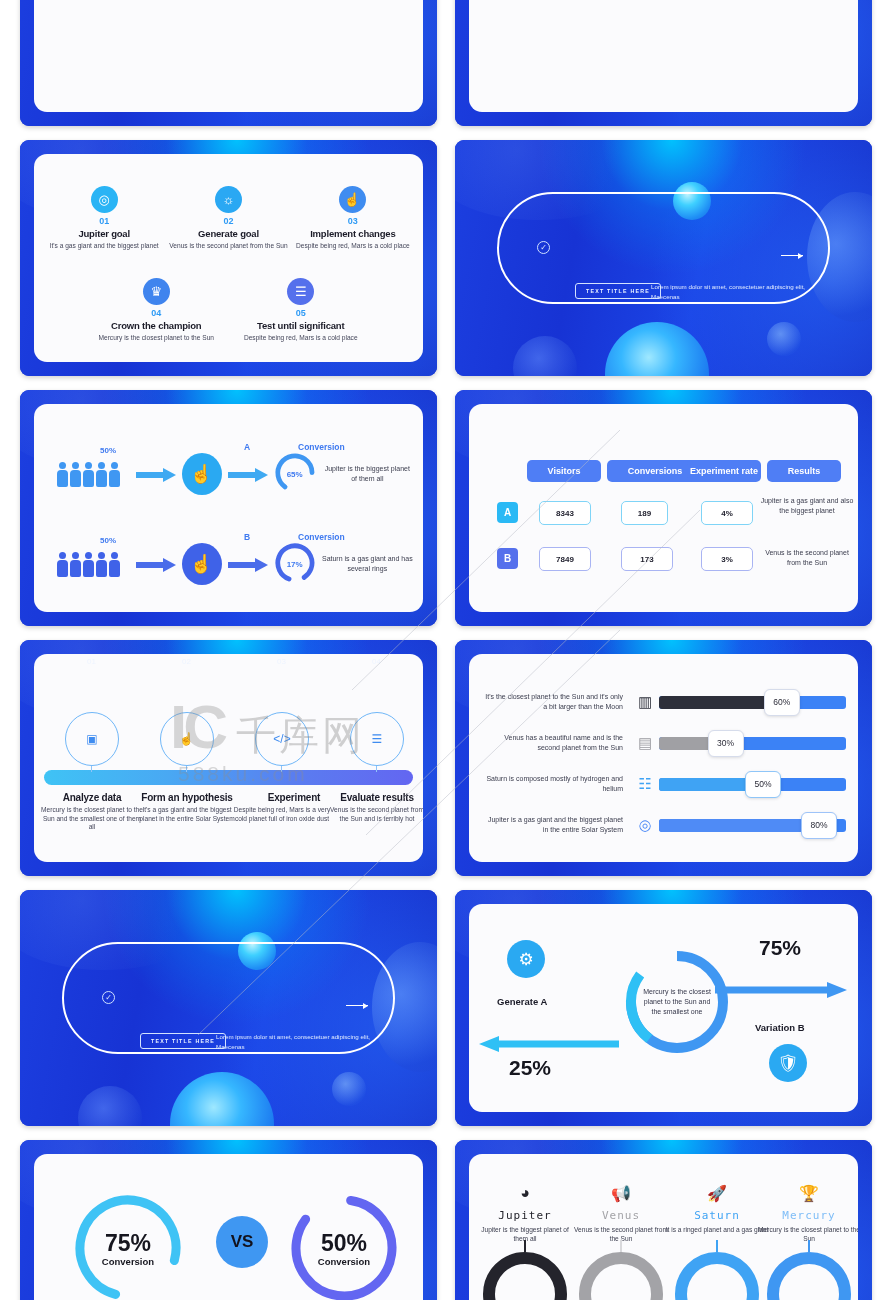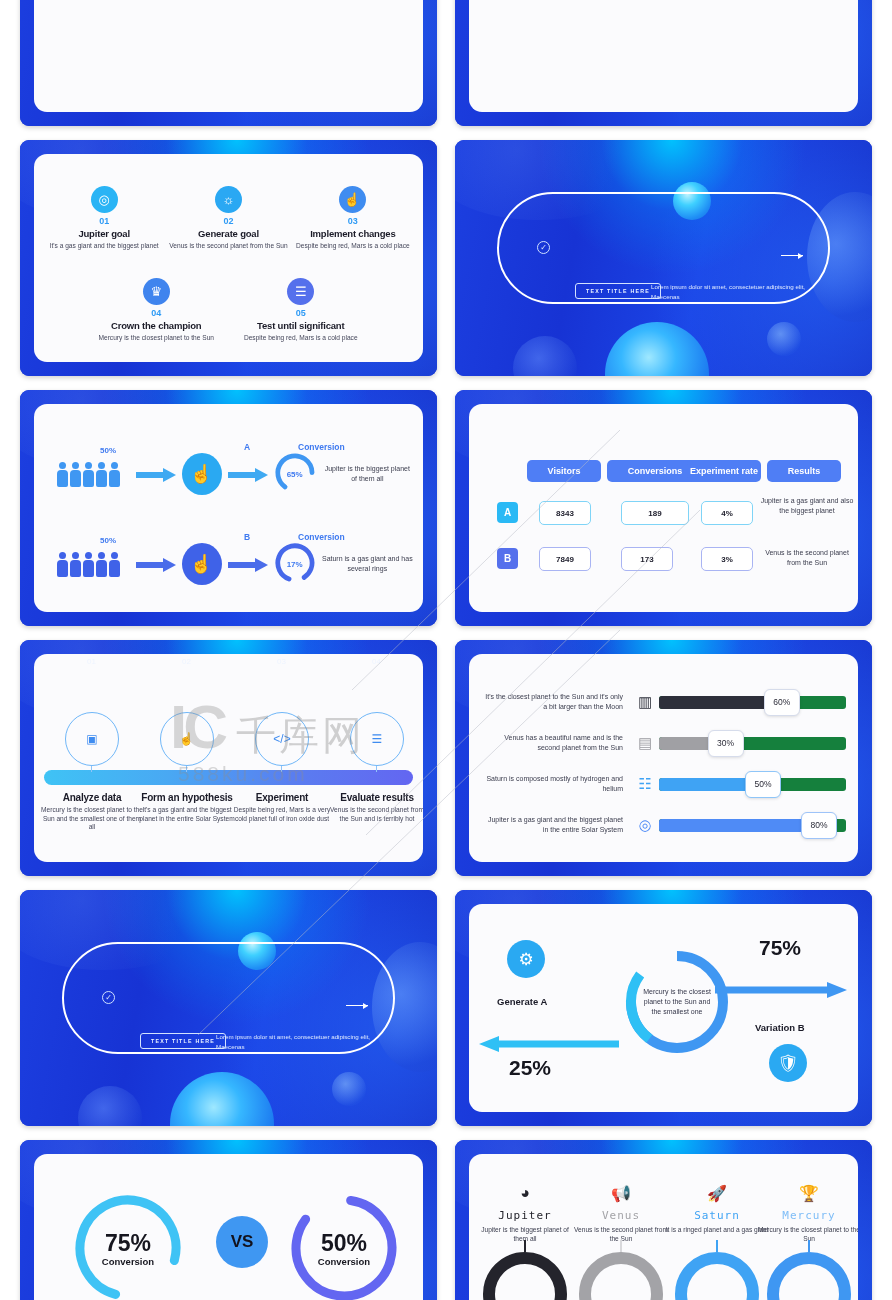--- a/index.html
+++ b/index.html
@@ -82,21 +82,21 @@
      border:1.6px solid #6fb6f7}
   .s7 .ocirc .in{width:20px;height:17px;display:flex;align-items:center;justify-content:center;font-size:12px}
   .s7 .stem{position:absolute;top:112px;width:1.4px;height:6px;background:#8fc3f8}
   .s7 .tt{position:absolute;top:138px;width:104px;text-align:center;font-size:10px}
   .s7 .td{position:absolute;top:152px;width:104px;text-align:center;font-size:6.6px}
 
   
   .s8 .prow{position:absolute;left:12px;right:12px;height:36px;display:flex;align-items:center}
   .s8 .ptx{width:150px;text-align:right;font-size:7px;color:#3a3c4d;line-height:1.42;padding-right:8px}
   .s8 .pic{width:28px;display:flex;align-items:center;justify-content:center;font-size:15px}
-  .s8 .track{flex:1;height:13px;border-radius:3px;background:#15803d;position:relative}
+  .s8 .track{flex:1;height:13px;border-radius:3px;background:#3b82f6;position:relative}
   .s8 .fill{position:absolute;left:0;top:0;bottom:0;border-radius:3px}
   .s8 .bub{position:absolute;top:-7px;width:36px;height:27px;border-radius:6px;background:#fff;border:1px solid #d6dceb;
      display:flex;align-items:center;justify-content:center;font-size:8.5px;color:#2b2b38;box-shadow:0 1px 3px rgba(0,0,0,.12)}
 
   
   .s10 .donut{position:absolute;left:152px;top:42px;width:112px;height:112px}
   .s10 .dtxt{position:absolute;inset:20px;display:flex;align-items:center;justify-content:center;text-align:center;
      font-size:7px;color:#35374a;line-height:1.45}
   .s10 .bigp{position:absolute;font-size:21px;font-weight:bold;color:#16161f}
   .s10 .vlab{position:absolute;font-size:9.5px;font-weight:bold;color:#1b1b28}
@@ -309,21 +309,21 @@
     <div class="slide s6">
       <div class="bg"></div>
       <div class="card">
         <div class="th" style="left:58px;top:56px;width:74px">Visitors</div>
         <div class="th" style="left:138px;top:56px;width:96px">Conversions</div>
         <div class="th" style="left:218px;top:56px;width:74px">Experiment rate</div>
         <div class="th" style="left:298px;top:56px;width:74px">Results</div>
 
         <div class="rb" style="left:28px;top:98px;background:#2ab9f5">A</div>
         <div class="cellbox" style="left:70px;top:97px;width:52px;border:1px solid #7fd4f7">8343</div>
-        <div class="cellbox" style="left:152px;top:97px;width:68px;border:1px solid #7fd4f7">189</div>
+        <div class="cellbox" style="left:152px;top:97px;width:47px;border:1px solid #7fd4f7">189</div>
         <div class="cellbox" style="left:232px;top:97px;width:52px;border:1px solid #7fd4f7">4%</div>
         <div class="res" style="left:290px;top:92px">Jupiter is a gas giant and also the biggest planet</div>
 
         <div class="rb" style="left:28px;top:144px;background:#5570ec">B</div>
         <div class="cellbox" style="left:70px;top:143px;width:52px;border:1px solid #a9b4f3">7849</div>
         <div class="cellbox" style="left:152px;top:143px;width:52px;border:1px solid #a9b4f3">173</div>
         <div class="cellbox" style="left:232px;top:143px;width:52px;border:1px solid #a9b4f3">3%</div>
         <div class="res" style="left:290px;top:144px">Venus is the second planet from the Sun</div>
       </div>
     </div>
@@ -360,21 +360,21 @@
 
         <div class="stem" style="left:57px"></div>
           <div class="stem" style="left:152px"></div>
         <div class="stem" style="left:247px"></div>
           <div class="stem" style="left:342px"></div>
 
         <div class="tt hd" style="left:6px">Analyze data</div>
         <div class="td sub" style="left:6px">Mercury is the closest planet to the Sun and the smallest one of them all</div>
         <div class="tt hd" style="left:101px">Form an hypothesis</div>
         <div class="td sub" style="left:101px">It's a gas giant and the biggest planet in the entire Solar System</div>
-        <div class="tt hd" style="left:196px">Experiment</div>
+        <div class="tt hd" style="left:208px">Experiment</div>
         <div class="td sub" style="left:196px">Despite being red, Mars is a very cold planet full of iron oxide dust</div>
         <div class="tt hd" style="left:291px">Evaluate results</div>
         <div class="td sub" style="left:291px">Venus is the second planet from the Sun and is terribly hot</div>
       </div>
     </div>
 
     <div class="slide s8">
       <div class="bg"></div>
       <div class="card">
         <div class="prow" style="top:30px">

